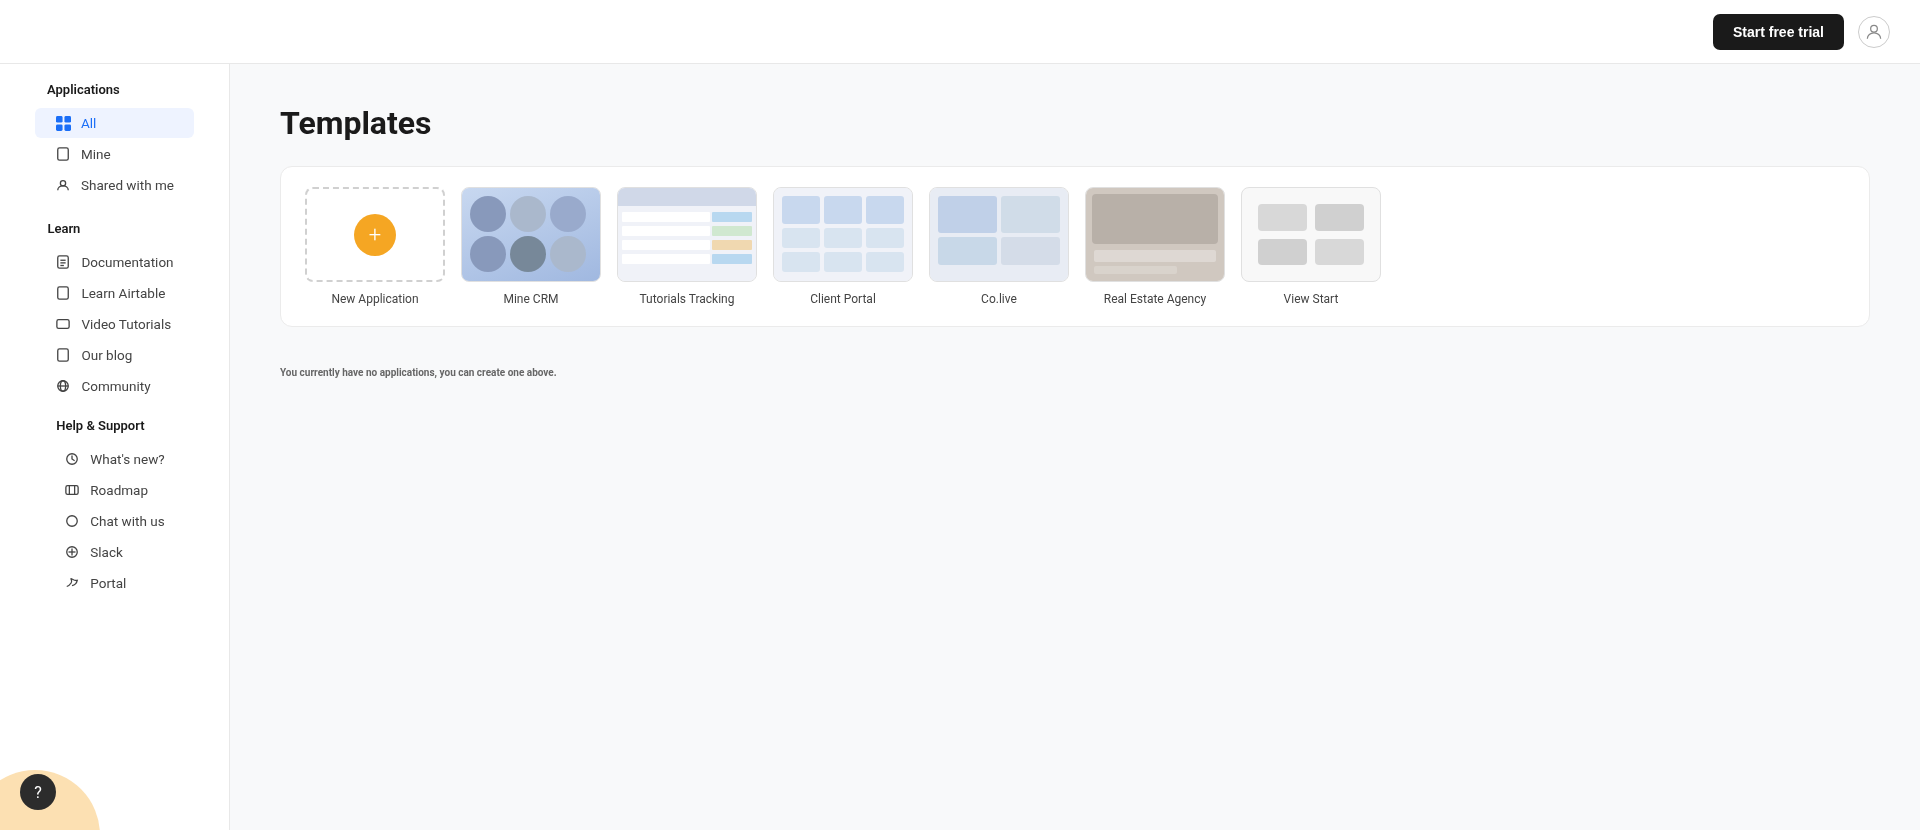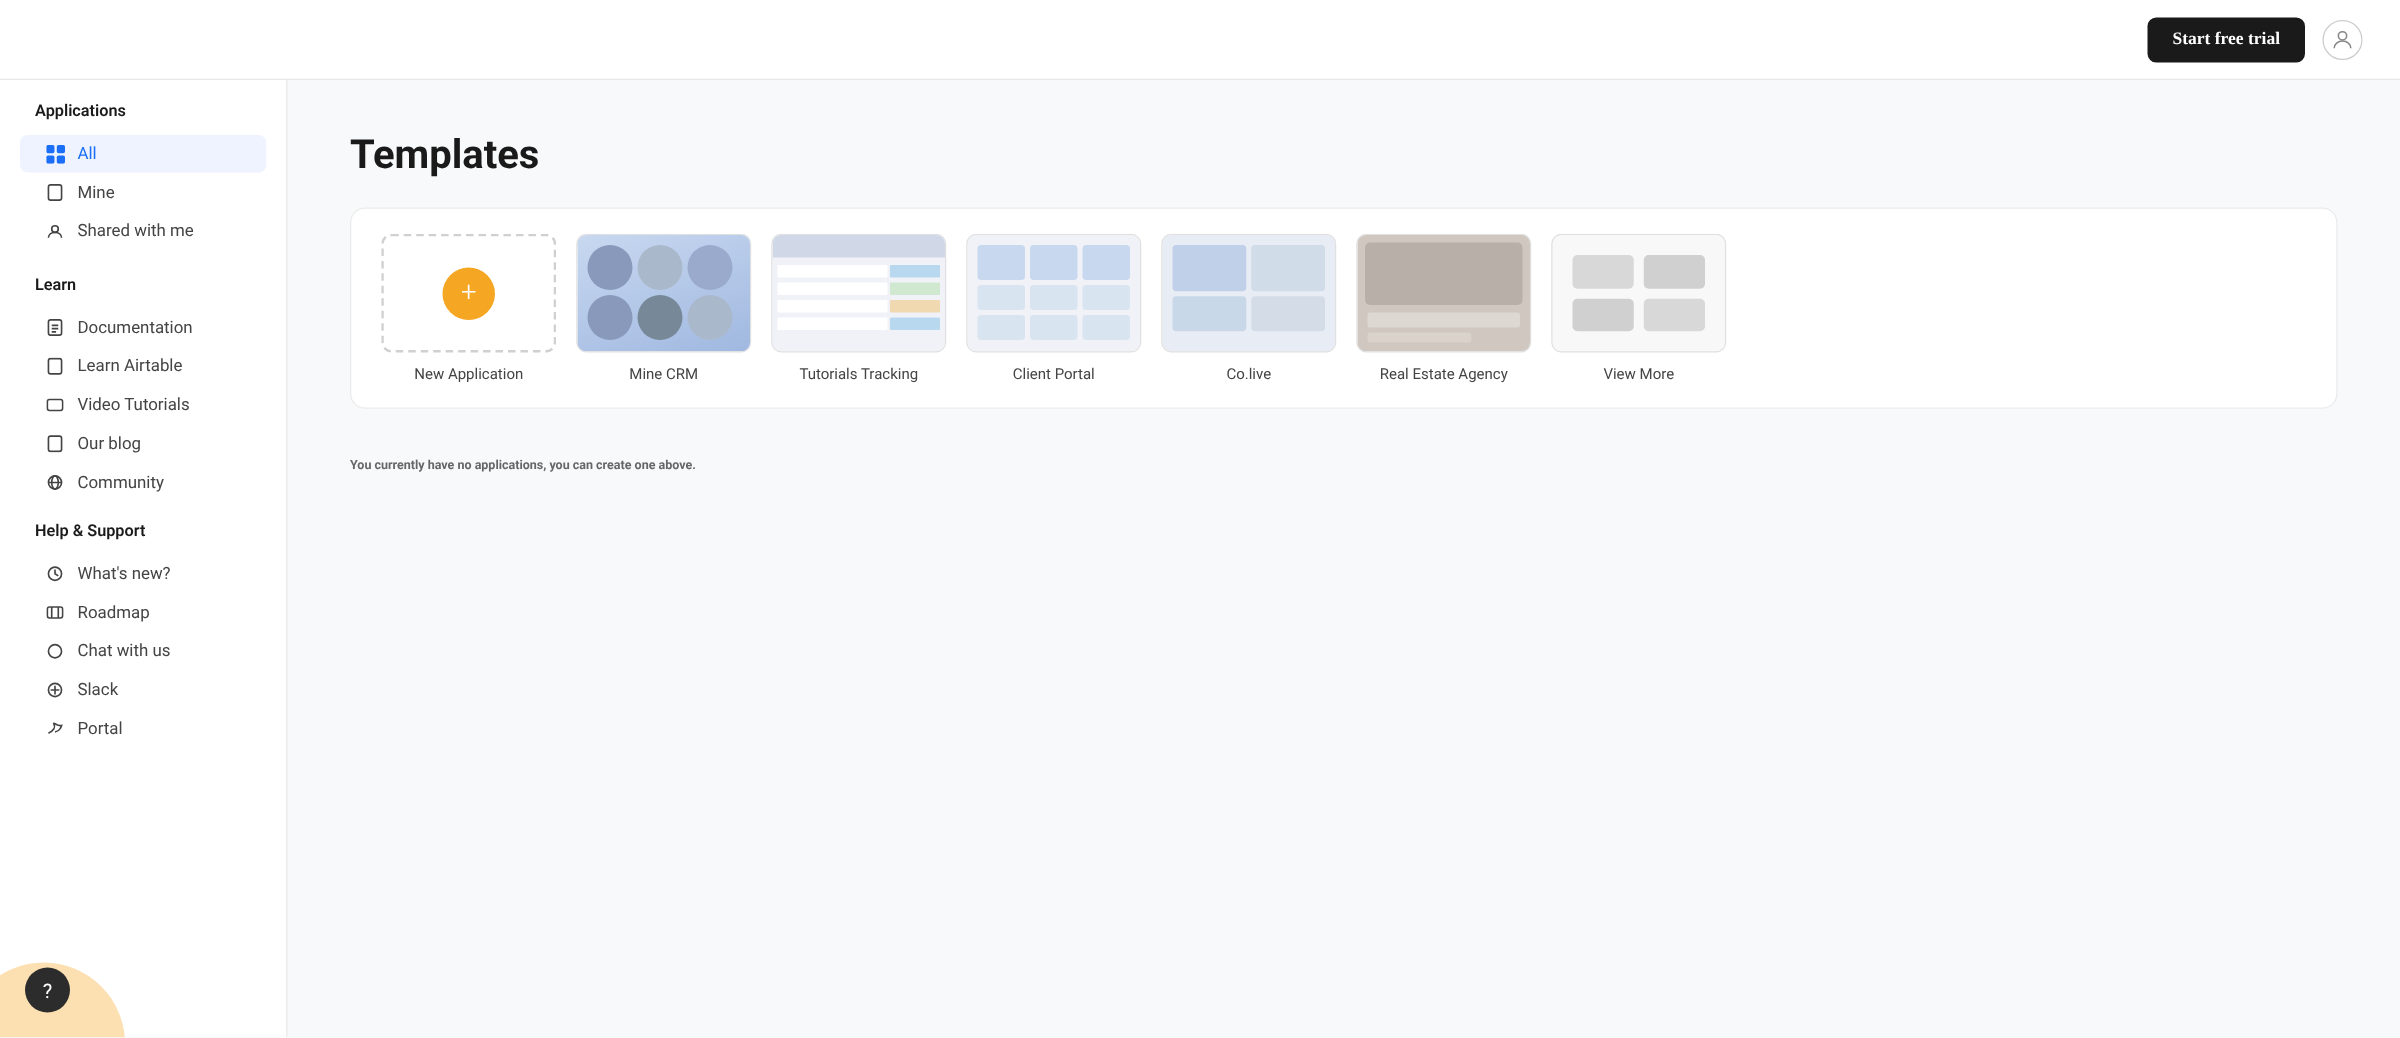--- a/index.html
+++ b/index.html
@@ -9,20 +9,21 @@
     .sidebar {
       width: 230px;
       background: #ffffff;
       border-right: 1px solid #e8e8e8;
       display: flex;
       flex-direction: column;
       padding: 20px 0;
       position: relative;
       overflow: hidden;
       flex-shrink: 0;
+      align-items: center;
     }
 
     .logo {
       padding: 0 20px 24px 20px;
       display: flex;
       align-items: center;
     }
 
     .logo-squares {
       display: grid;
@@ -127,21 +128,20 @@
     .start-trial-btn {
       background: #1a1a1a;
       color: white;
       border: none;
       padding: 10px 20px;
       border-radius: 7px;
       font-size: 14px;
       font-weight: 600;
       cursor: pointer;
       margin-right: 14px;
-      font-family: Liberation Serif, serif;
     }
 
     .user-icon {
       width: 32px;
       height: 32px;
       border-radius: 50%;
       border: 1.5px solid #ccc;
       display: flex;
       align-items: center;
       justify-content: center;
@@ -562,21 +562,21 @@
 
       <div class="template-card view-more-card">
         <div class="template-thumb">
           <div class="view-more-grid" style="width:100%; height:100%;">
             <div class="view-more-square" style="background: #d8d8d8;"></div>
             <div class="view-more-square" style="background: #d0d0d0;"></div>
             <div class="view-more-square" style="background: #d0d0d0;"></div>
             <div class="view-more-square" style="background: #d8d8d8;"></div>
           </div>
         </div>
-        <span class="template-label">View More</span>
+        <span class="template-label">View Start</span>
       </div>
 
     </div>
   </div>
 
   <p class="empty-message">You currently have no applications, you can create one above.</p>
 
 </div>
 
 </body></html>

